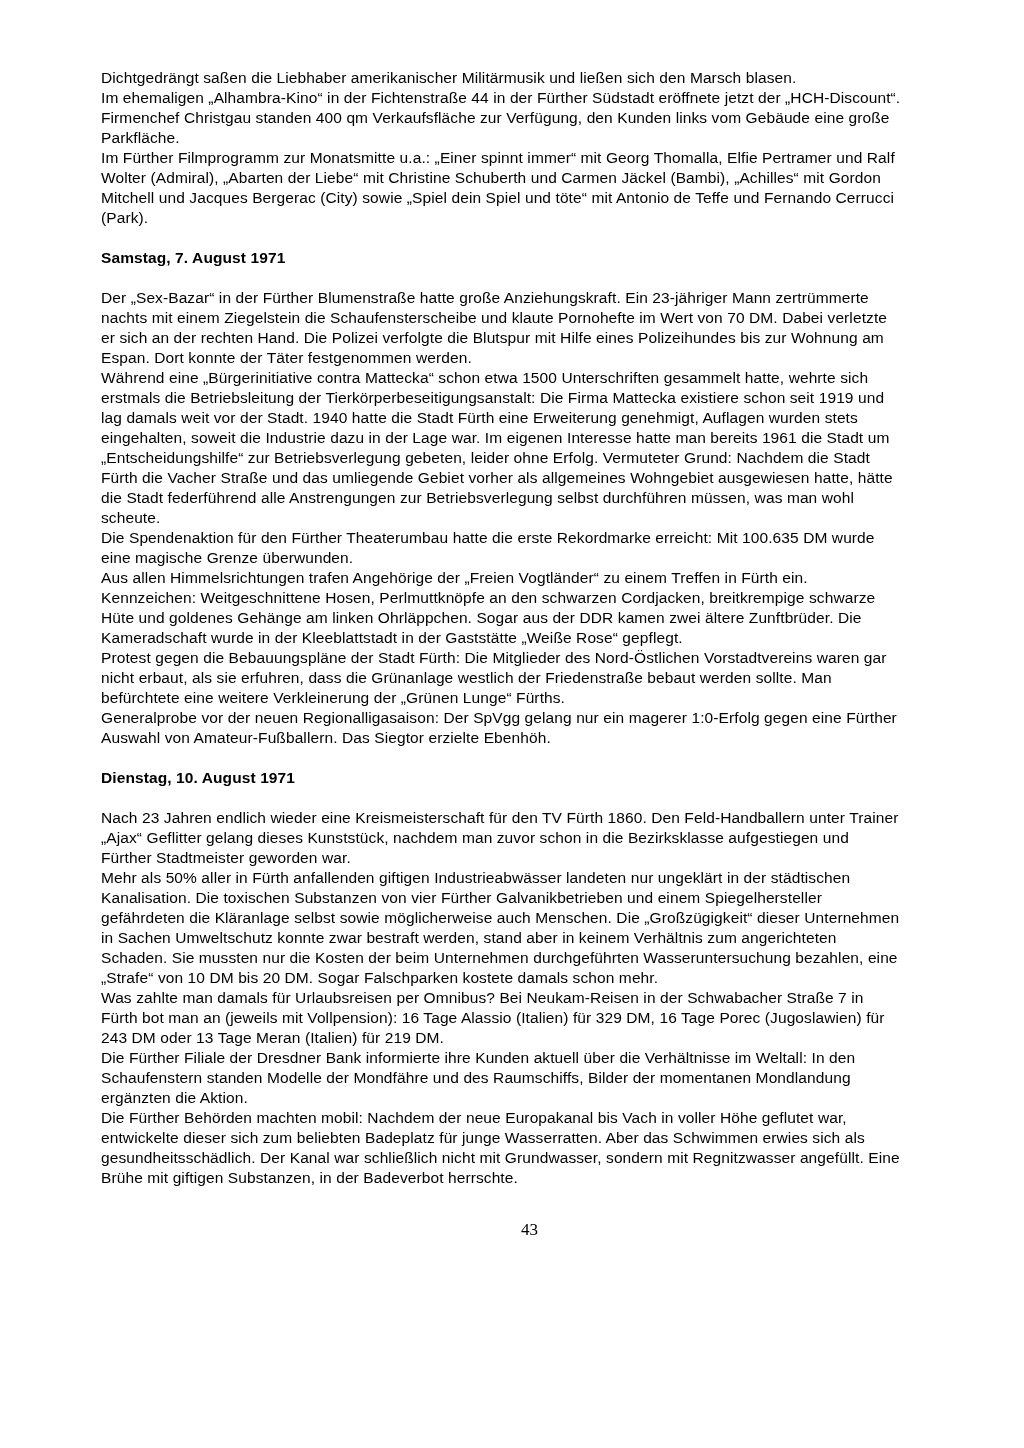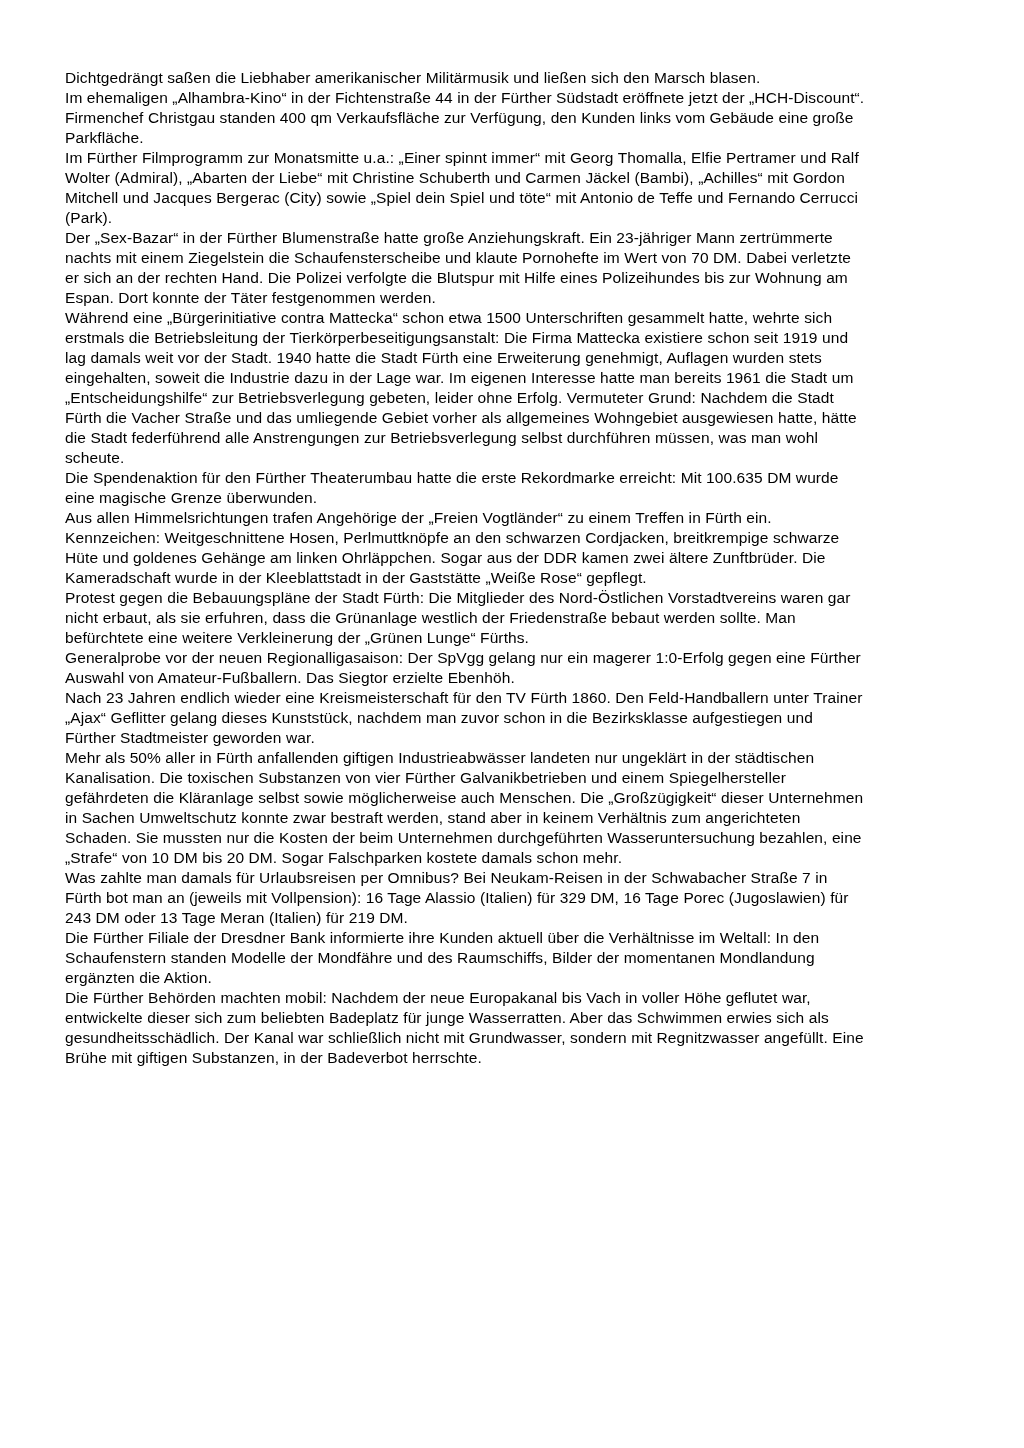--- a/index.html
+++ b/index.html
@@ -11,21 +11,21 @@
     width: 1024px;
     height: 1448px;
     font-family: "Liberation Sans", sans-serif;
     color: #000000;
     overflow: hidden;
   }
   .page {
     box-sizing: border-box;
     width: 1024px;
     height: 1448px;
-    padding: 68px 60px 0 65px;
+    padding: 68px 60px 0 101px;
     background: #ffffff;
   }
   .body-text {
     font-size: 15.5px;
     line-height: 20px;
     white-space: pre;
     letter-spacing: 0.1px;
     margin: 0;
   }
   .heading {
@@ -54,20 +54,21 @@
 
   <div class="body-text">Dichtgedrängt saßen die Liebhaber amerikanischer Militärmusik und ließen sich den Marsch blasen.
 Im ehemaligen „Alhambra-Kino“ in der Fichtenstraße 44 in der Fürther Südstadt eröffnete jetzt der „HCH-Discount“.
 Firmenchef Christgau standen 400 qm Verkaufsfläche zur Verfügung, den Kunden links vom Gebäude eine große
 Parkfläche.
 Im Fürther Filmprogramm zur Monatsmitte u.a.: „Einer spinnt immer“ mit Georg Thomalla, Elfie Pertramer und Ralf
 Wolter (Admiral), „Abarten der Liebe“ mit Christine Schuberth und Carmen Jäckel (Bambi), „Achilles“ mit Gordon
 Mitchell und Jacques Bergerac (City) sowie „Spiel dein Spiel und töte“ mit Antonio de Teffe und Fernando Cerrucci
 (Park).</div>
 
+  <h2 class="heading">Samstag, 7. August 1971</h2>
   <div class="body-text">Der „Sex-Bazar“ in der Fürther Blumenstraße hatte große Anziehungskraft. Ein 23-jähriger Mann zertrümmerte
 nachts mit einem Ziegelstein die Schaufensterscheibe und klaute Pornohefte im Wert von 70 DM. Dabei verletzte
 er sich an der rechten Hand. Die Polizei verfolgte die Blutspur mit Hilfe eines Polizeihundes bis zur Wohnung am
 Espan. Dort konnte der Täter festgenommen werden.
 Während eine „Bürgerinitiative contra Mattecka“ schon etwa 1500 Unterschriften gesammelt hatte, wehrte sich
 erstmals die Betriebsleitung der Tierkörperbeseitigungsanstalt: Die Firma Mattecka existiere schon seit 1919 und
 lag damals weit vor der Stadt. 1940 hatte die Stadt Fürth eine Erweiterung genehmigt, Auflagen wurden stets
 eingehalten, soweit die Industrie dazu in der Lage war. Im eigenen Interesse hatte man bereits 1961 die Stadt um
 „Entscheidungshilfe“ zur Betriebsverlegung gebeten, leider ohne Erfolg. Vermuteter Grund: Nachdem die Stadt
 Fürth die Vacher Straße und das umliegende Gebiet vorher als allgemeines Wohngebiet ausgewiesen hatte, hätte
@@ -79,20 +80,21 @@
 Aus allen Himmelsrichtungen trafen Angehörige der „Freien Vogtländer“ zu einem Treffen in Fürth ein.
 Kennzeichen: Weitgeschnittene Hosen, Perlmuttknöpfe an den schwarzen Cordjacken, breitkrempige schwarze
 Hüte und goldenes Gehänge am linken Ohrläppchen. Sogar aus der DDR kamen zwei ältere Zunftbrüder. Die
 Kameradschaft wurde in der Kleeblattstadt in der Gaststätte „Weiße Rose“ gepflegt.
 Protest gegen die Bebauungspläne der Stadt Fürth: Die Mitglieder des Nord-Östlichen Vorstadtvereins waren gar
 nicht erbaut, als sie erfuhren, dass die Grünanlage westlich der Friedenstraße bebaut werden sollte. Man
 befürchtete eine weitere Verkleinerung der „Grünen Lunge“ Fürths.
 Generalprobe vor der neuen Regionalligasaison: Der SpVgg gelang nur ein magerer 1:0-Erfolg gegen eine Fürther
 Auswahl von Amateur-Fußballern. Das Siegtor erzielte Ebenhöh.</div>
 
+  <h2 class="heading">Dienstag, 10. August 1971</h2>
   <div class="body-text">Nach 23 Jahren endlich wieder eine Kreismeisterschaft für den TV Fürth 1860. Den Feld-Handballern unter Trainer
 „Ajax“ Geflitter gelang dieses Kunststück, nachdem man zuvor schon in die Bezirksklasse aufgestiegen und
 Fürther Stadtmeister geworden war.
 Mehr als 50% aller in Fürth anfallenden giftigen Industrieabwässer landeten nur ungeklärt in der städtischen
 Kanalisation. Die toxischen Substanzen von vier Fürther Galvanikbetrieben und einem Spiegelhersteller
 gefährdeten die Kläranlage selbst sowie möglicherweise auch Menschen. Die „Großzügigkeit“ dieser Unternehmen
 in Sachen Umweltschutz konnte zwar bestraft werden, stand aber in keinem Verhältnis zum angerichteten
 Schaden. Sie mussten nur die Kosten der beim Unternehmen durchgeführten Wasseruntersuchung bezahlen, eine
 „Strafe“ von 10 DM bis 20 DM. Sogar Falschparken kostete damals schon mehr.</div>
 
@@ -100,14 +102,15 @@
 Fürth bot man an (jeweils mit Vollpension): 16 Tage Alassio (Italien) für 329 DM, 16 Tage Porec (Jugoslawien) für
 243 DM oder 13 Tage Meran (Italien) für 219 DM.
 Die Fürther Filiale der Dresdner Bank informierte ihre Kunden aktuell über die Verhältnisse im Weltall: In den
 Schaufenstern standen Modelle der Mondfähre und des Raumschiffs, Bilder der momentanen Mondlandung
 ergänzten die Aktion.
 Die Fürther Behörden machten mobil: Nachdem der neue Europakanal bis Vach in voller Höhe geflutet war,
 entwickelte dieser sich zum beliebten Badeplatz für junge Wasserratten. Aber das Schwimmen erwies sich als
 gesundheitsschädlich. Der Kanal war schließlich nicht mit Grundwasser, sondern mit Regnitzwasser angefüllt. Eine
 Brühe mit giftigen Substanzen, in der Badeverbot herrschte.</div>
 
+  <div class="page-number">43</div>
 
 </div>
 
 </body></html>

